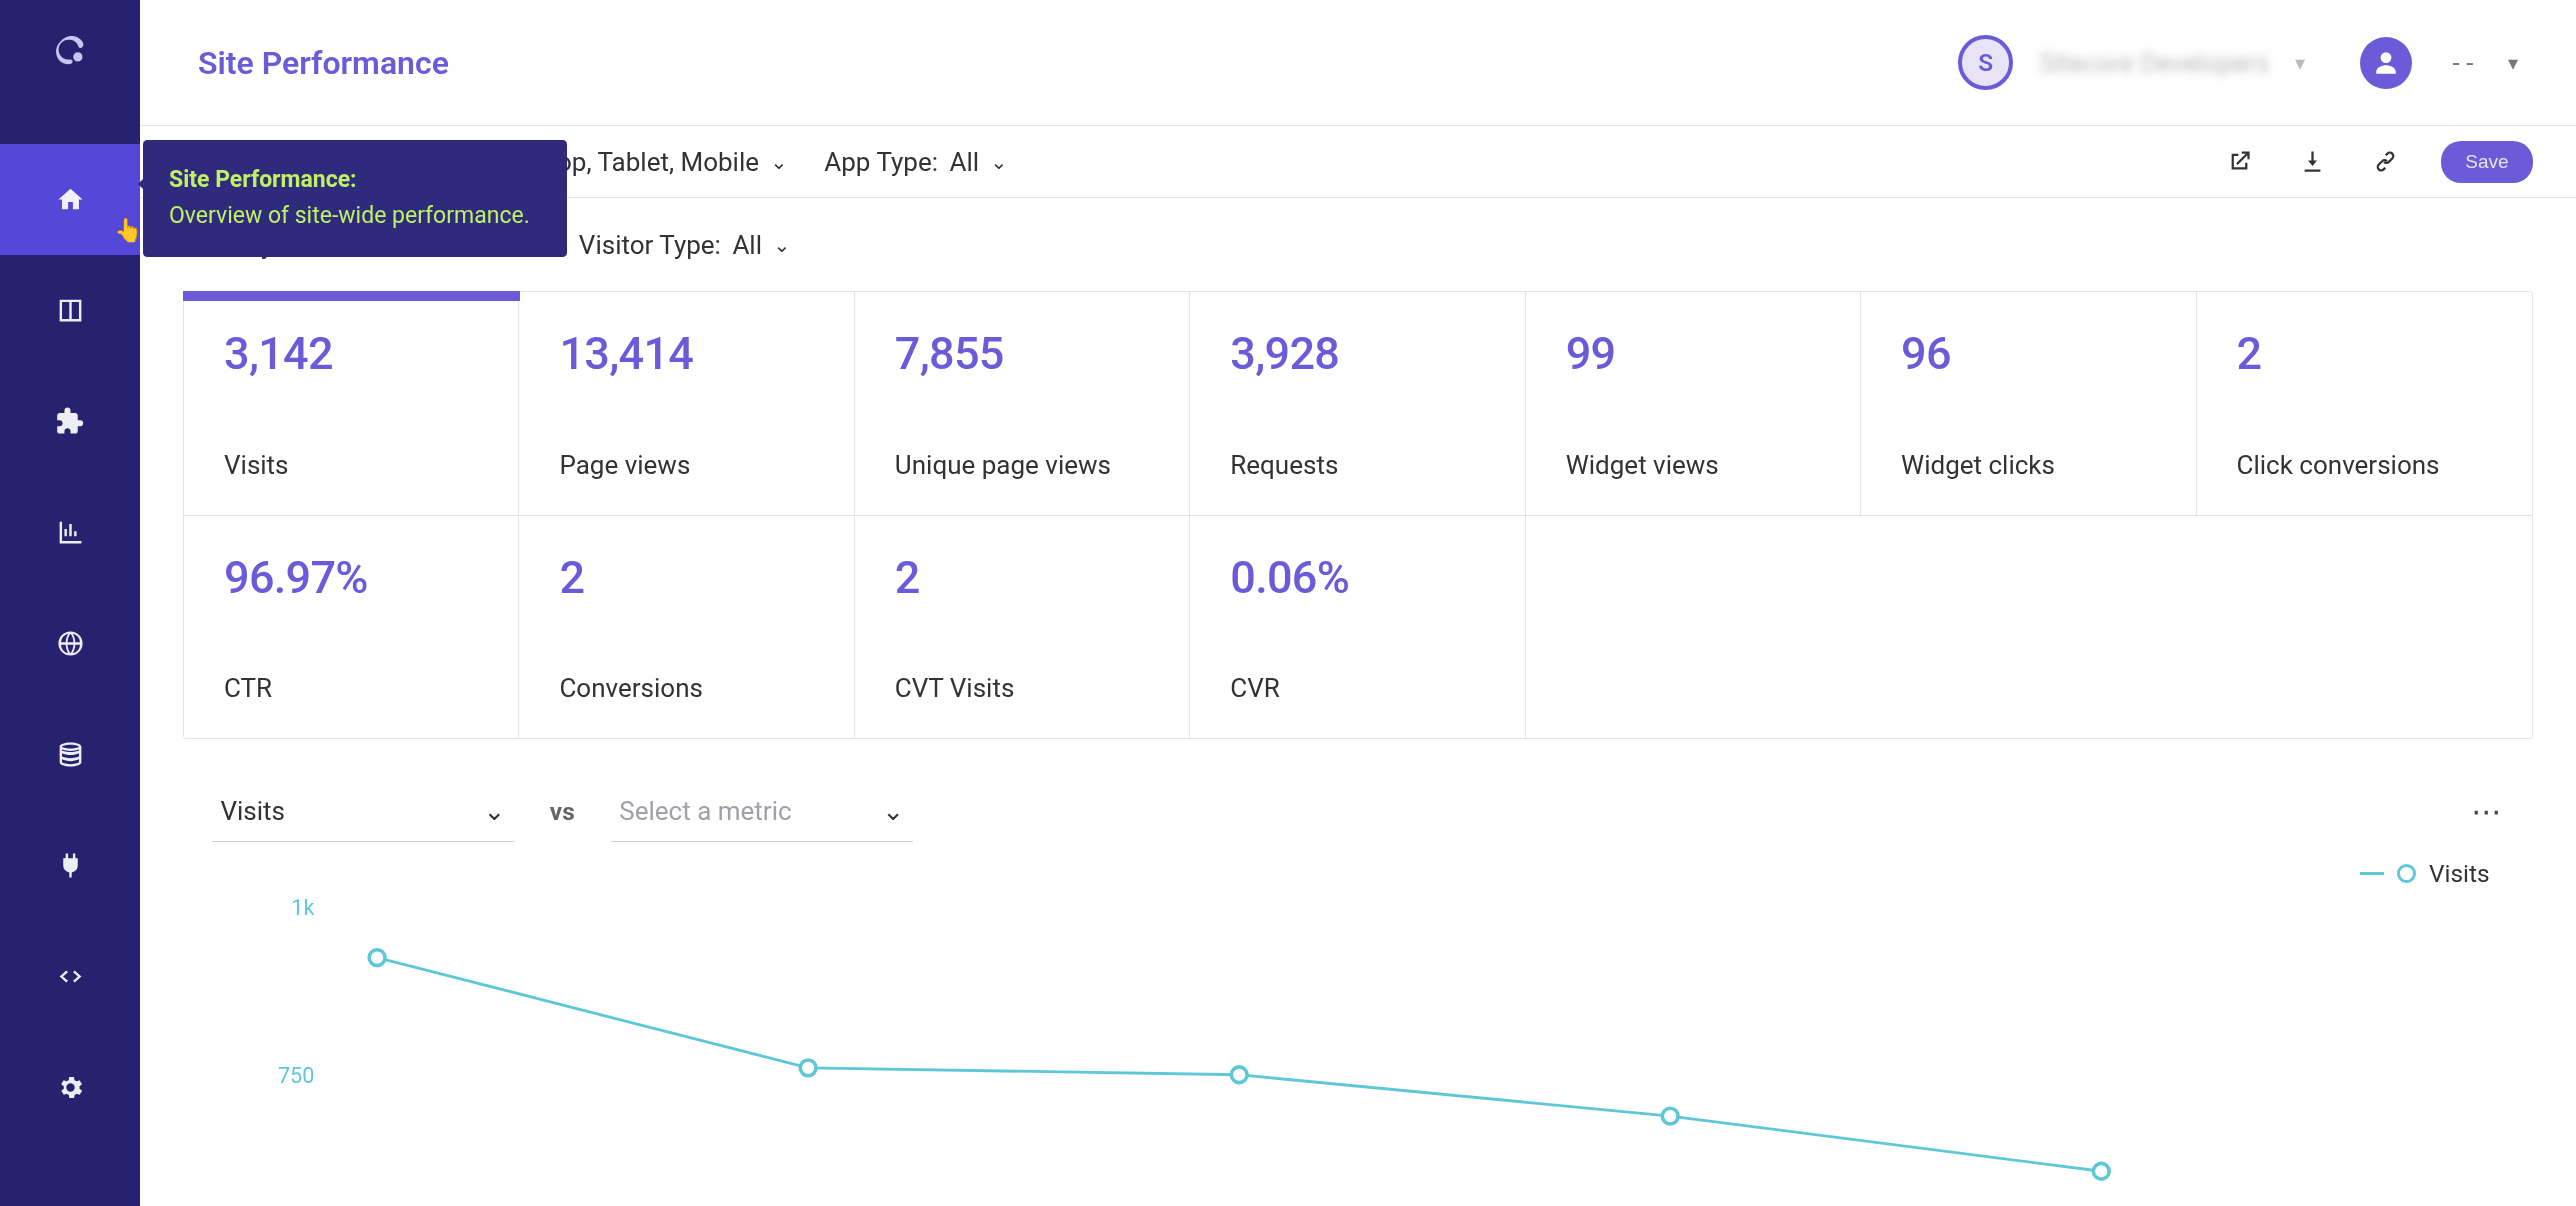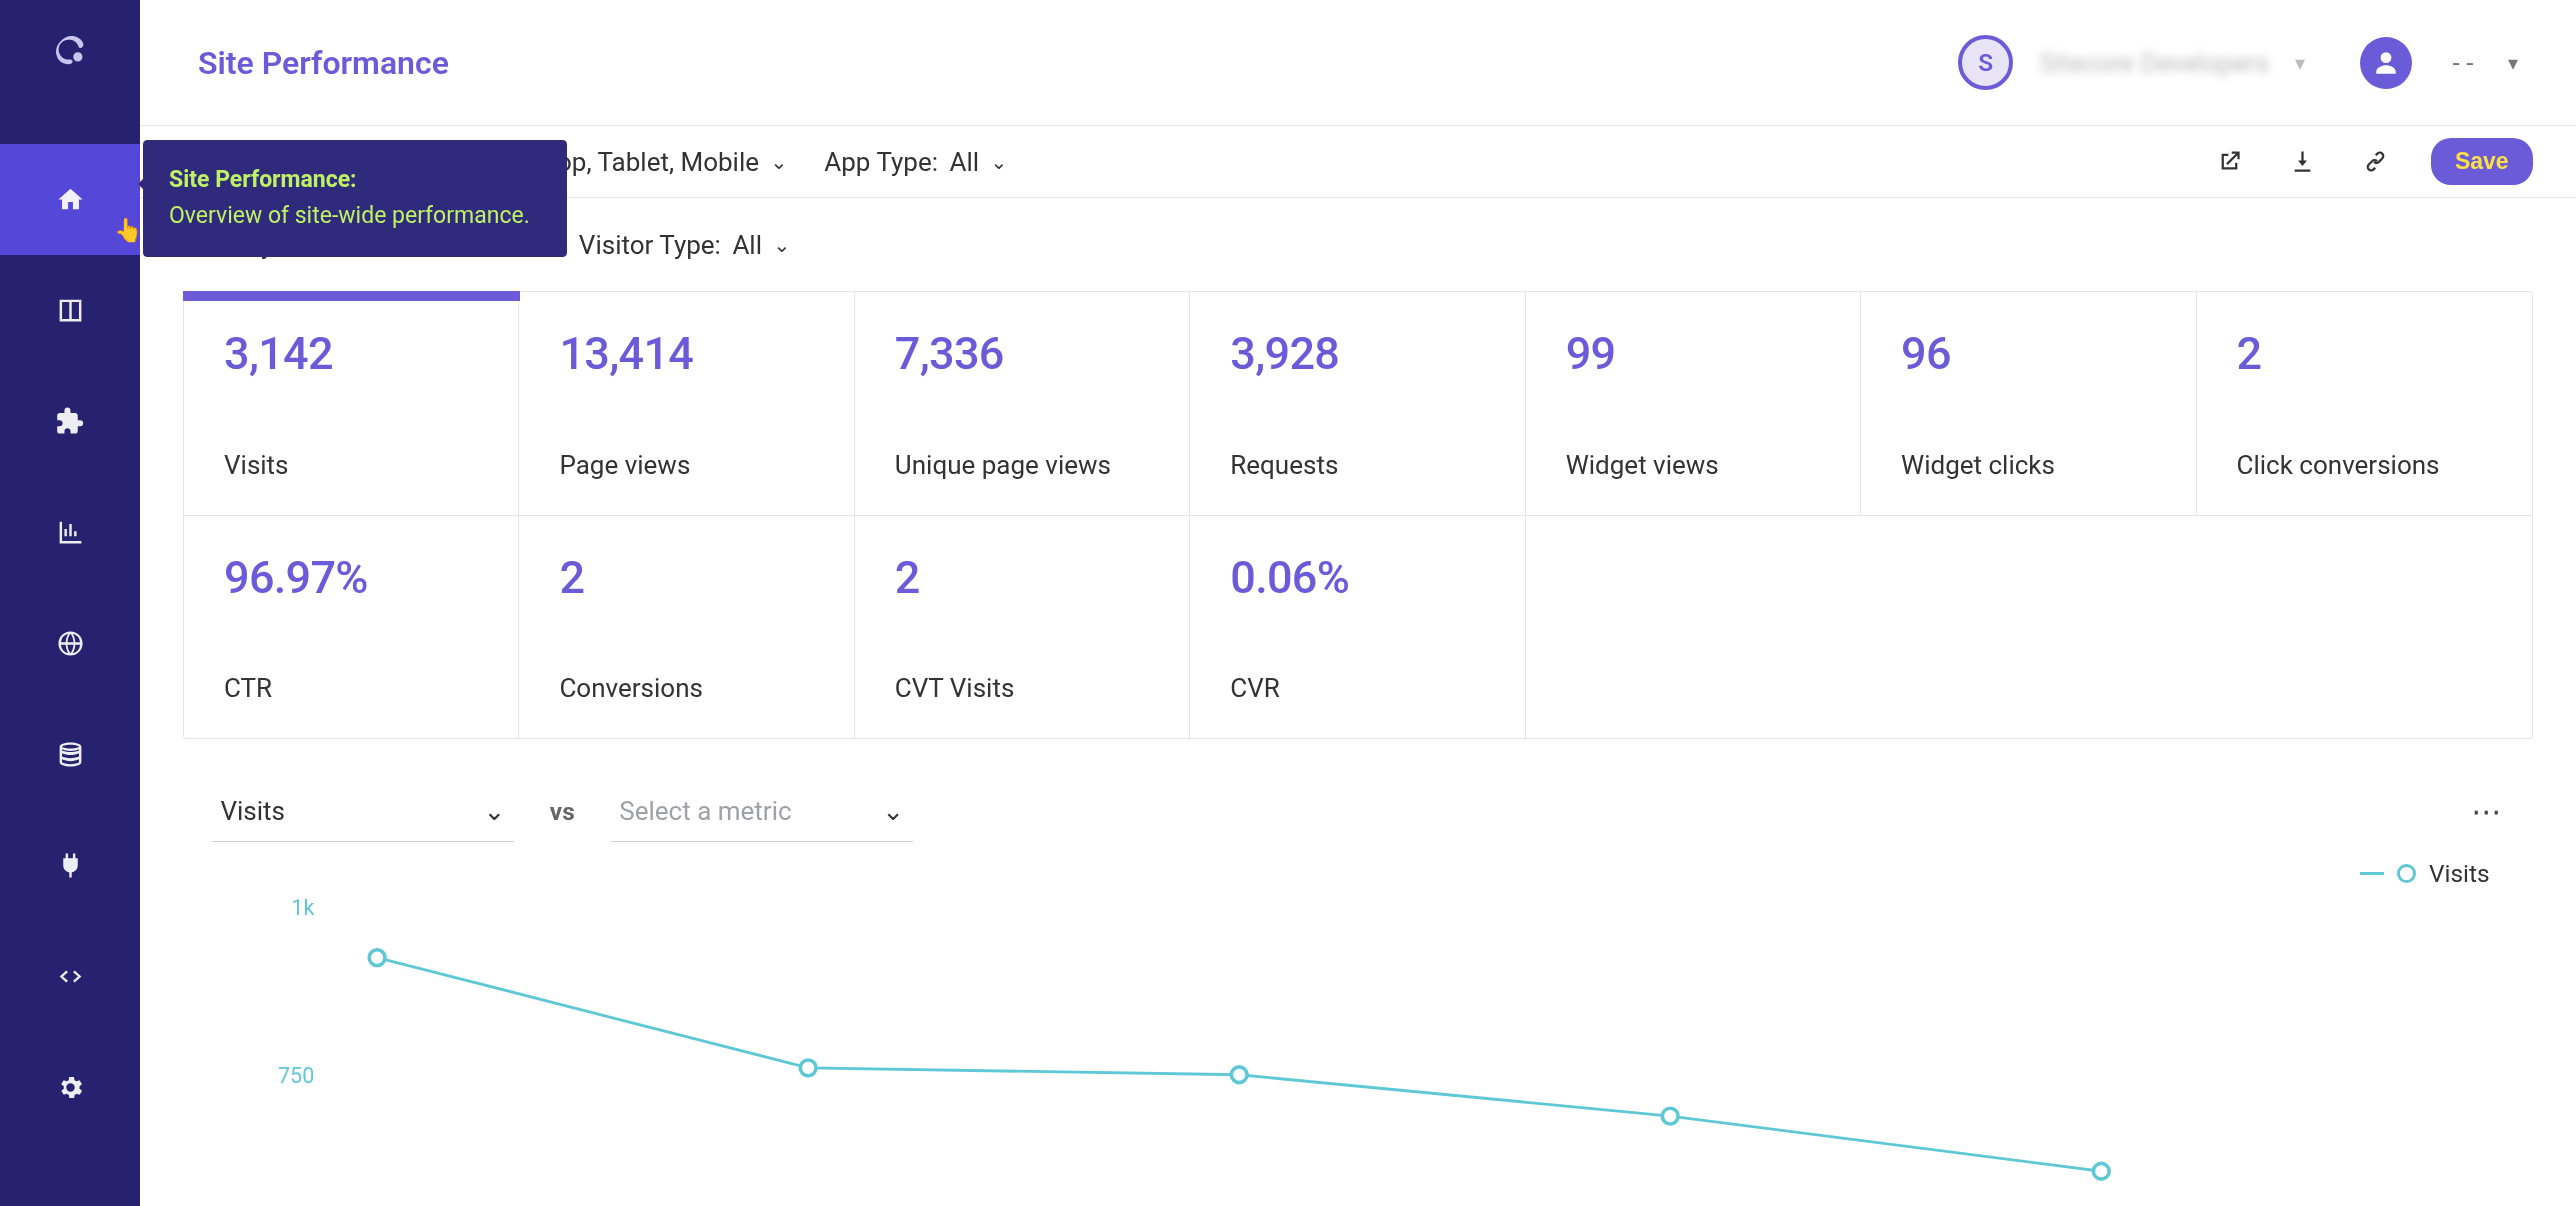--- a/index.html
+++ b/index.html
@@ -40,21 +40,21 @@
   .user-text{font-size:26px;color:#777;margin-left:14.4px;}
   .user-caret{color:#777;font-size:20px;margin-left:8.6px;}
 
   
   .filterbar{height:72px;display:flex;align-items:center;padding:0 43px 0 173px;justify-content:space-between;border-bottom:1.4px solid var(--border);}
   .filterbar .left, .filterbar .right{display:flex;align-items:center;gap:37px;}
   .filter-trigger{display:flex;align-items:center;gap:11.5px;font-size:26px;color:#333;cursor:pointer;}
   .filter-trigger .caret{font-size:20px;color:#333;}
   .icon-btn{width:36px;height:36px;display:flex;align-items:center;justify-content:center;cursor:pointer;color:#333;}
   .icon-btn svg{width:27px;height:27px;fill:currentColor;}
-  .save-btn{background:var(--accent);color:#fde047;border:none;border-radius:20px;padding:10px 24.4px;font-size:23px;font-weight:700;cursor:pointer;}
+  .save-btn{background:var(--accent);color:#e5e5e5;border:none;border-radius:20px;padding:10px 24.4px;font-size:19px;font-weight:400;cursor:pointer;}
 
   
   .filterbar2{height:93px;display:flex;align-items:center;padding:0 43px;gap:30px;}
   
   .tooltip{position:absolute;left:143px;top:140px;width:424px;background:var(--purple-dark);color:#bef264;border-radius:4.3px;padding:21.6px 26px;font-size:23px;line-height:1.6;z-index:20;}
   .tooltip .tt-title{font-weight:700;}
   .tooltip::before{content:"";position:absolute;left:-13px;top:36px;border:8.6px solid transparent;border-right-color:var(--purple-dark);}
 
   
   .content{padding:0 43px;position:relative;}
@@ -222,21 +222,21 @@
     <div class="metrics" id="metrics-grid">
         <div class="metric active">
           <div class="value">3,142</div>
           <div class="label">Visits</div>
         </div>
         <div class="metric">
           <div class="value">13,414</div>
           <div class="label">Page views</div>
         </div>
         <div class="metric">
-          <div class="value">7,336</div>
+          <div class="value">7,855</div>
           <div class="label">Unique page views</div>
         </div>
         <div class="metric">
           <div class="value">3,928</div>
           <div class="label">Requests</div>
         </div>
         <div class="metric">
           <div class="value">99</div>
           <div class="label">Widget views</div>
         </div>

